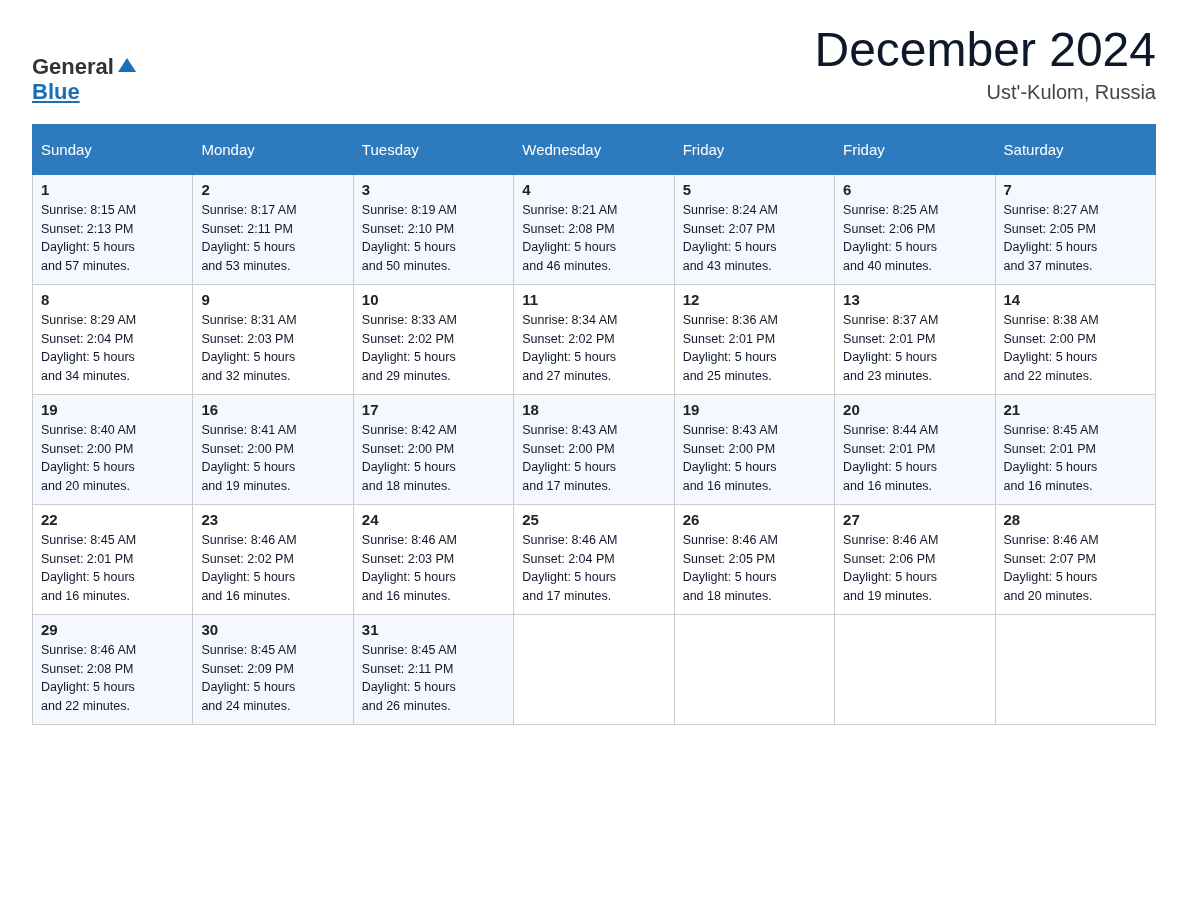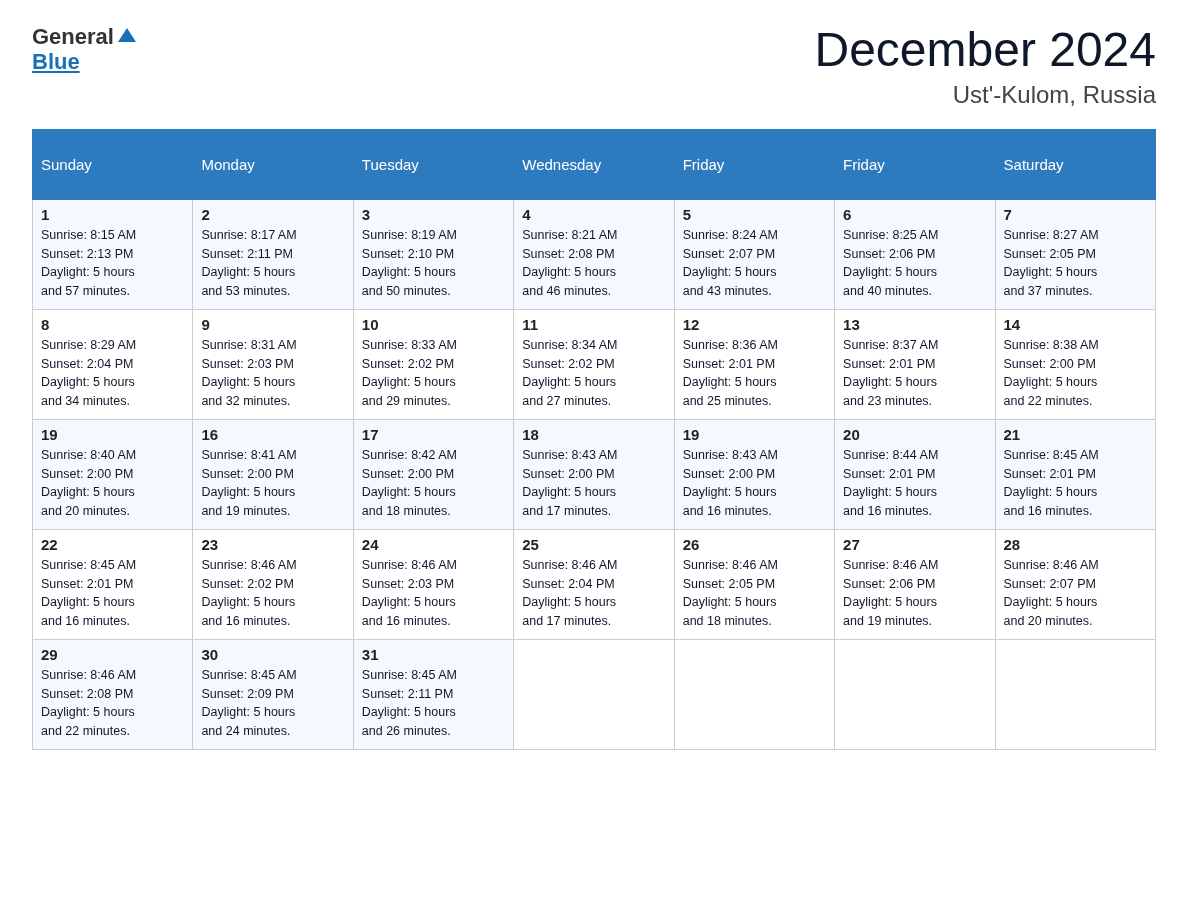--- a/index.html
+++ b/index.html
@@ -6,21 +6,21 @@
     body {
       font-family: Arial, sans-serif;
       background: #fff;
       padding: 24px 32px;
       width: 1188px;
       min-height: 918px;
     }
     .header-area {
       display: flex;
       justify-content: space-between;
-      align-items: flex-start;
+      align-items: flex-end;
       margin-bottom: 20px;
     }
     .logo {
       display: flex;
       align-items: center;
       gap: 2px;
     }
     .logo-general {
       font-size: 22px;
       font-weight: bold;
@@ -44,35 +44,35 @@
     .title-block {
       text-align: right;
     }
     .title-month {
       font-size: 48px;
       font-weight: normal;
       color: #0f172a;
       line-height: 1.1;
     }
     .title-location {
-      font-size: 24px;
+      font-size: 20px;
       color: #444;
       margin-top: 4px;
     }
     table {
       width: 100%;
       border-collapse: collapse;
       table-layout: fixed;
     }
     thead tr th {
       background-color: #2e7abf;
       color: #fff;
       font-size: 15px;
       font-weight: normal;
-      padding: 26px 8px;
+      padding: 16px 8px;
       text-align: left;
       border: 1px solid #2e7abf;
     }
     tbody tr td {
       vertical-align: top;
       padding: 6px 8px;
       font-size: 13px;
       color: #333;
       border: 1px solid #ccc;
       min-height: 90px;

